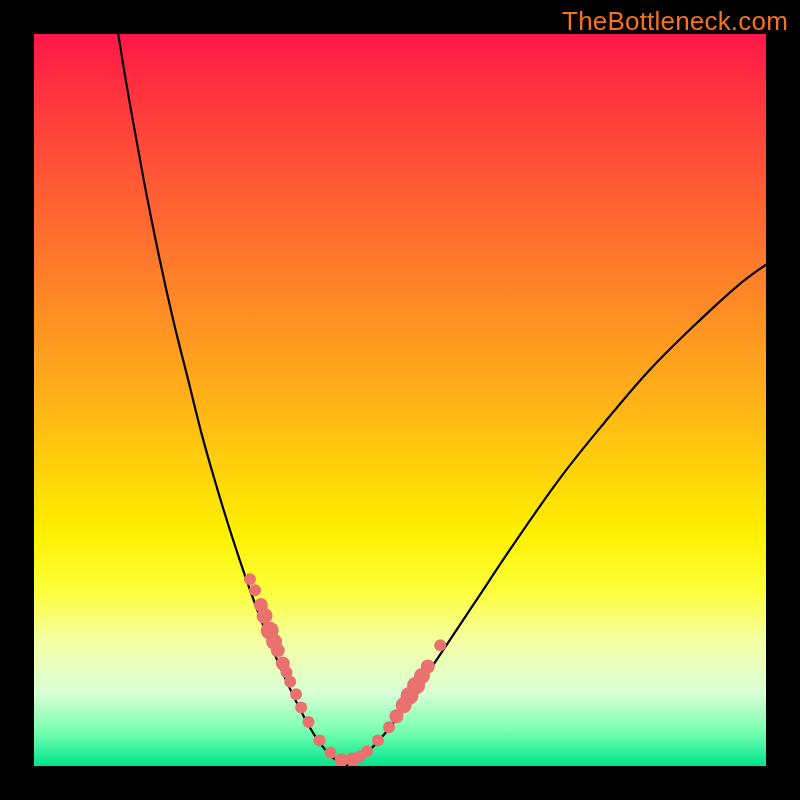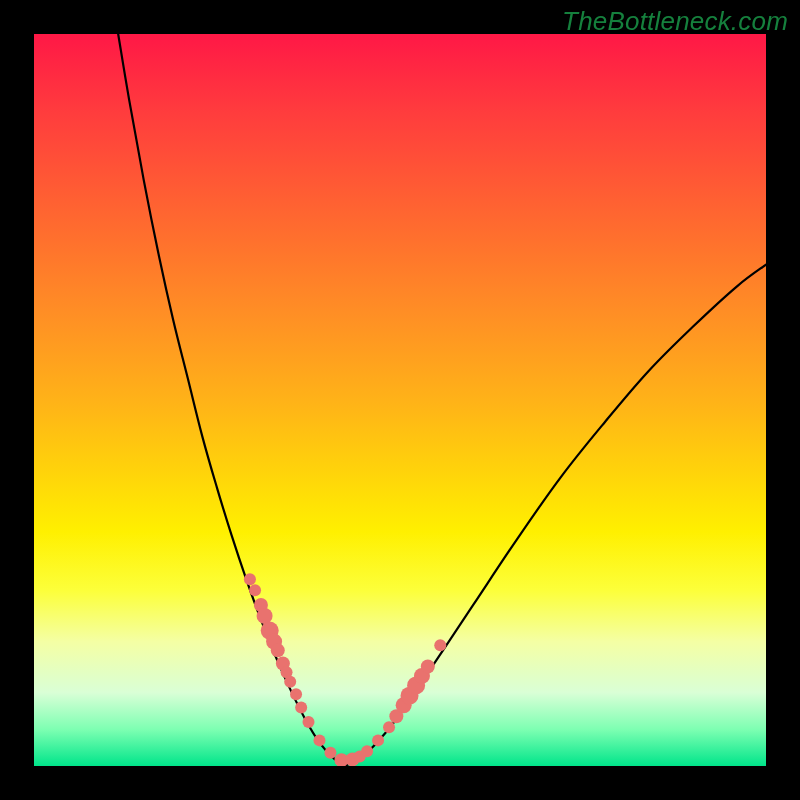--- a/index.html
+++ b/index.html
@@ -10,24 +10,23 @@
     height: 800px;
     background: #000;
   }
   .watermark {
     position: absolute;
     top: 6px;
     right: 12px;
     font-family: Arial, Helvetica, sans-serif;
     font-size: 26px;
     font-weight: 500;
-    color: #15803d;
+    color: #f97316;
     letter-spacing: 0.2px;
     z-index: 10;
-    font-style: italic;
   }
   .plot-area {
     position: absolute;
     left: 34px;
     top: 34px;
     width: 732px;
     height: 732px;
     background: linear-gradient(
       to bottom,
       #ff1846 0%,

